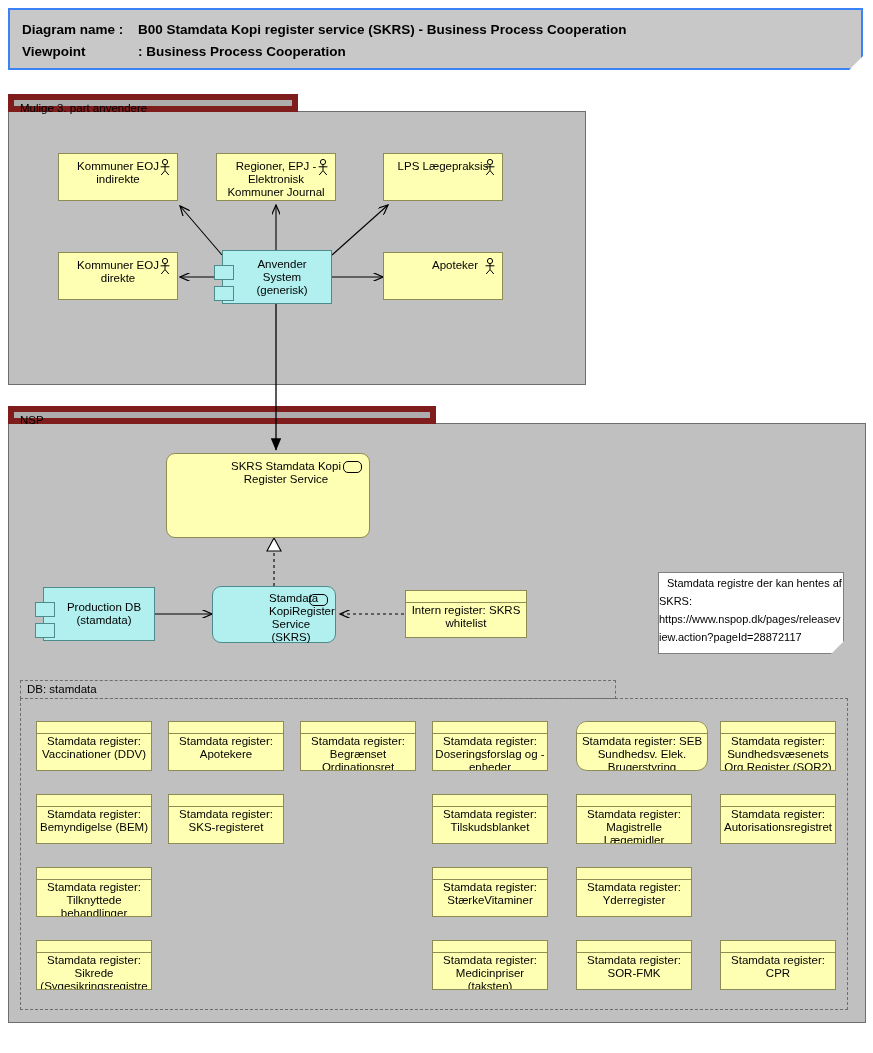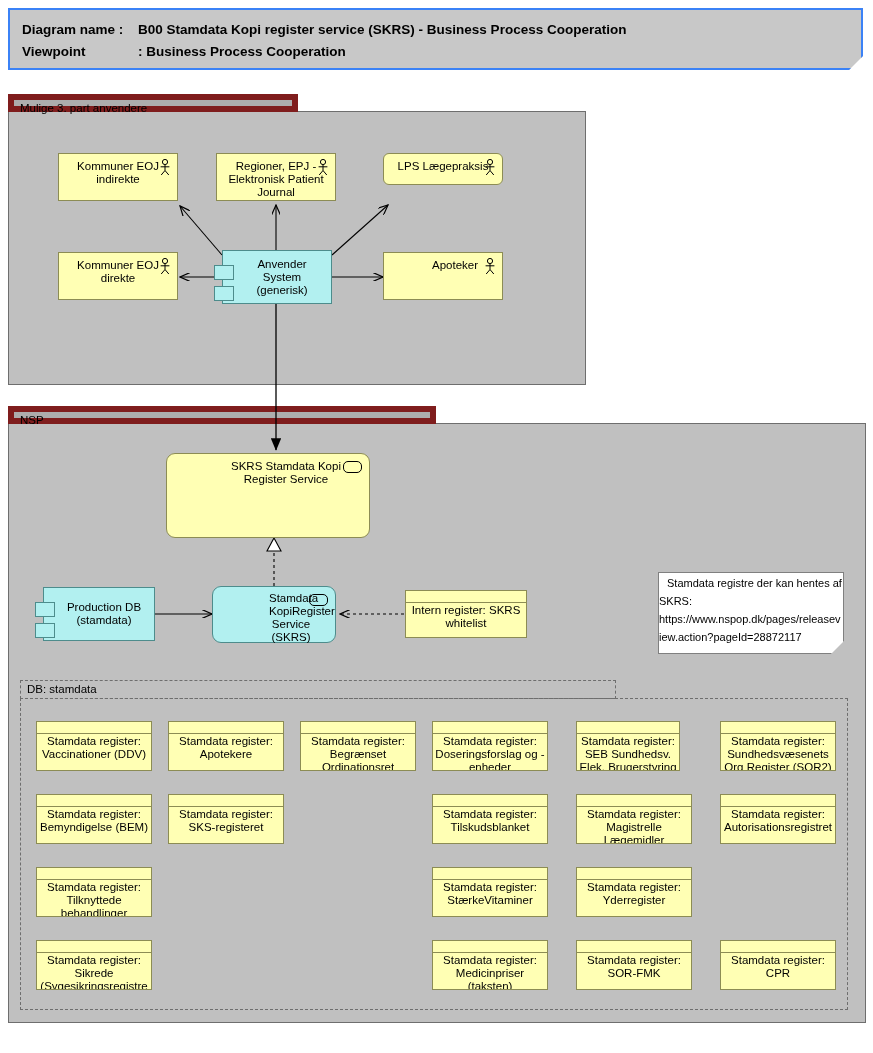--- a/index.html
+++ b/index.html
@@ -258,31 +258,31 @@
     <svg class="actor-icon" viewBox="0 0 12 17">
       <circle cx="6" cy="3" r="2.6" fill="none" stroke="#000" stroke-width="1"></circle>
       <line x1="6" y1="5.8" x2="6" y2="11.5" stroke="#000" stroke-width="1"></line>
       <line x1="1.6" y1="7.8" x2="10.4" y2="7.8" stroke="#000" stroke-width="1"></line>
       <line x1="6" y1="11.5" x2="2.2" y2="16" stroke="#000" stroke-width="1"></line>
       <line x1="6" y1="11.5" x2="9.8" y2="16" stroke="#000" stroke-width="1"></line>
     </svg>
   </div>
 
   <div class="abs node actor-box" style="left:216px; top:153px; width:120px; height:48px;">
-    <span class="caption">Regioner, EPJ - Elektronisk Patient Journal</span>
+    <span class="caption">Regioner, EPJ - Elektronisk Kommuner Journal</span>
     <svg class="actor-icon" viewBox="0 0 12 17">
       <circle cx="6" cy="3" r="2.6" fill="none" stroke="#000" stroke-width="1"></circle>
       <line x1="6" y1="5.8" x2="6" y2="11.5" stroke="#000" stroke-width="1"></line>
       <line x1="1.6" y1="7.8" x2="10.4" y2="7.8" stroke="#000" stroke-width="1"></line>
       <line x1="6" y1="11.5" x2="2.2" y2="16" stroke="#000" stroke-width="1"></line>
       <line x1="6" y1="11.5" x2="9.8" y2="16" stroke="#000" stroke-width="1"></line>
     </svg>
   </div>
 
-  <div class="abs node actor-box" style="left:383px; top:153px; width:120px; height:32px;border-radius:6px;">
+  <div class="abs node actor-box" style="left:383px; top:153px; width:120px; height:48px;">
     <span class="caption">LPS Lægepraksis</span>
     <svg class="actor-icon" viewBox="0 0 12 17">
       <circle cx="6" cy="3" r="2.6" fill="none" stroke="#000" stroke-width="1"></circle>
       <line x1="6" y1="5.8" x2="6" y2="11.5" stroke="#000" stroke-width="1"></line>
       <line x1="1.6" y1="7.8" x2="10.4" y2="7.8" stroke="#000" stroke-width="1"></line>
       <line x1="6" y1="11.5" x2="2.2" y2="16" stroke="#000" stroke-width="1"></line>
       <line x1="6" y1="11.5" x2="9.8" y2="16" stroke="#000" stroke-width="1"></line>
     </svg>
   </div>
 
@@ -348,21 +348,21 @@
     <span class="caption">Stamdata register: Apotekere</span>
   </div>
   <div class="abs node reg-box" style="left:300px; top:721px; width:116px; height:50px;">
     <span class="strip"></span>
     <span class="caption">Stamdata register: Begrænset Ordinationsret</span>
   </div>
   <div class="abs node reg-box" style="left:432px; top:721px; width:116px; height:50px;">
     <span class="strip"></span>
     <span class="caption">Stamdata register: Doseringsforslag og -enheder</span>
   </div>
-  <div class="abs node reg-box" style="left:576px; top:721px; width:104px; height:50px;">
+  <div class="abs node reg-box" style="left:576px; top:721px; width:132px; height:50px;border-radius:11px;">
     <span class="strip"></span>
     <span class="caption">Stamdata register: SEB Sundhedsv. Elek. Brugerstyring</span>
   </div>
   <div class="abs node reg-box" style="left:720px; top:721px; width:116px; height:50px;">
     <span class="strip"></span>
     <span class="caption">Stamdata register: Sundhedsvæsenets Org Register (SOR2)</span>
   </div>
 
   <div class="abs node reg-box" style="left:36px;  top:794px; width:116px; height:50px;">
     <span class="strip"></span>

